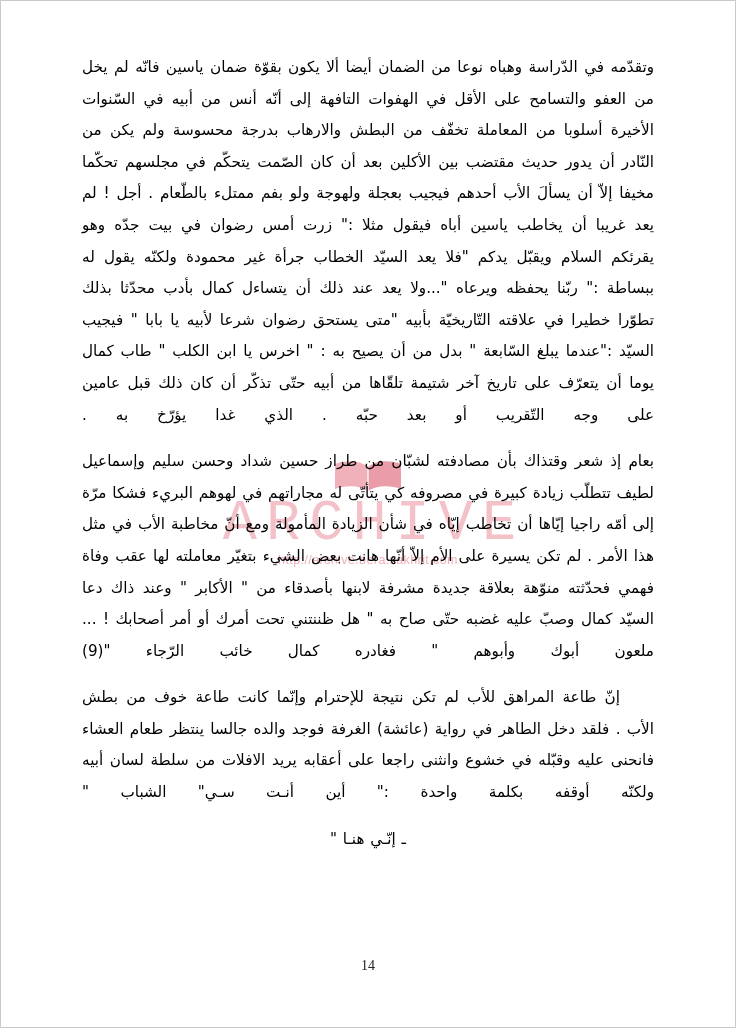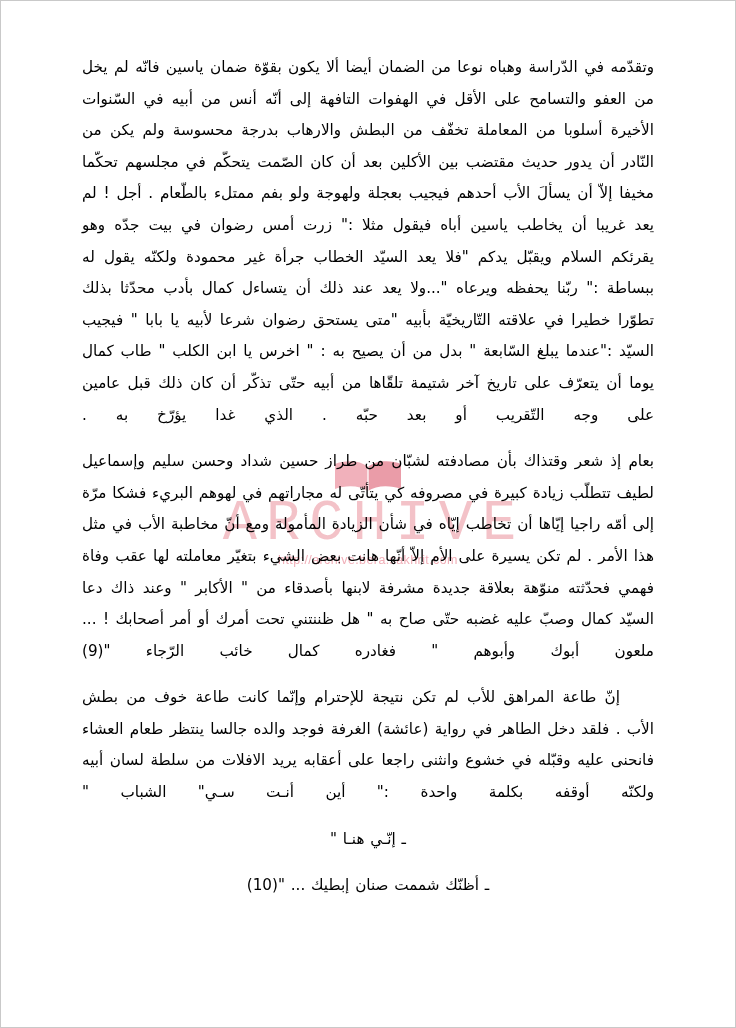--- a/index.html
+++ b/index.html
@@ -126,16 +126,16 @@
     </div>
     <div class="wm-text">ARCHIVE</div>
     <div class="wm-url">http://archive.bera.sakhrit.com</div>
   </div>
 
   <div class="content">
     <p class="para">وتقدّمه في الدّراسة وهباه نوعا من الضمان أيضا ألا يكون بقوّة ضمان ياسين فانّه لم يخل من العفو والتسامح على الأقل في الهفوات التافهة إلى أنّه أنس من أبيه في السّنوات الأخيرة أسلوبا من المعاملة تخفّف من البطش والارهاب بدرجة محسوسة ولم يكن من النّادر أن يدور حديث مقتضب بين الأكلين بعد أن كان الصّمت يتحكّم في مجلسهم تحكّما مخيفا إلاّ أن يسألَ الأب أحدهم فيجيب بعجلة ولهوجة ولو بفم ممتلء بالطّعام . أجل ! لم يعد غريبا أن يخاطب ياسين أباه فيقول مثلا :" زرت أمس رضوان في بيت جدّه وهو يقرئكم السلام ويقبّل يدكم "فلا يعد السيّد الخطاب جرأة غير محمودة ولكنّه يقول له ببساطة :" ربّنا يحفظه ويرعاه "...ولا يعد عند ذلك أن يتساءل كمال بأدب محدّثا بذلك تطوّرا خطيرا في علاقته التّاريخيّة بأبيه "متى يستحق رضوان شرعا لأبيه يا بابا " فيجيب السيّد :"عندما يبلغ السّابعة " بدل من أن يصيح به : " اخرس يا ابن الكلب " طاب كمال يوما أن يتعرّف على تاريخ آخر شتيمة تلقّاها من أبيه حتّى تذكّر أن كان ذلك قبل عامين على وجه التّقريب أو بعد حبّه . الذي غدا يؤرّخ به .</p>
     <p class="para">بعام إذ شعر وقتذاك بأن مصادفته لشبّان من طراز حسين شداد وحسن سليم وإسماعيل لطيف تتطلّب زيادة كبيرة في مصروفه كي يتأتّى له مجاراتهم في لهوهم البريء فشكا مرّة إلى أمّه راجيا إيّاها أن تخاطب إيّاه في شأن الزيادة المأمولة ومع أنّ مخاطبة الأب في مثل هذا الأمر . لم تكن يسيرة على الأم إلاّ أنّها هانت بعض الشيء بتغيّر معاملته لها عقب وفاة فهمي فحدّثته منوّهة بعلاقة جديدة مشرفة لابنها بأصدقاء من " الأكابر " وعند ذاك دعا السيّد كمال وصبّ عليه غضبه حتّى صاح به " هل ظننتني تحت أمرك أو أمر أصحابك ! ... ملعون أبوك وأبوهم " فغادره كمال خائب الرّجاء "(9)</p>
     <p class="para indent">إنّ طاعة المراهق للأب لم تكن نتيجة للإحترام وإنّما كانت طاعة خوف من بطش الأب . فلقد دخل الطاهر في رواية (عائشة) الغرفة فوجد والده جالسا ينتظر طعام العشاء فانحنى عليه وقبّله في خشوع وانثنى راجعا على أعقابه يريد الافلات من سلطة لسان أبيه ولكنّه أوقفه بكلمة واحدة :" أين أنـت سـي" الشباب "</p>
     <p class="para line-center">ـ إنّـي هنـا "</p>
-    <p class="para line-center">ـ أظنّك شممت صنان إبطيك ... "(10)</p>
   </div>
 
+  <div class="page-number">14</div>
 </div>
 
 </body></html>

